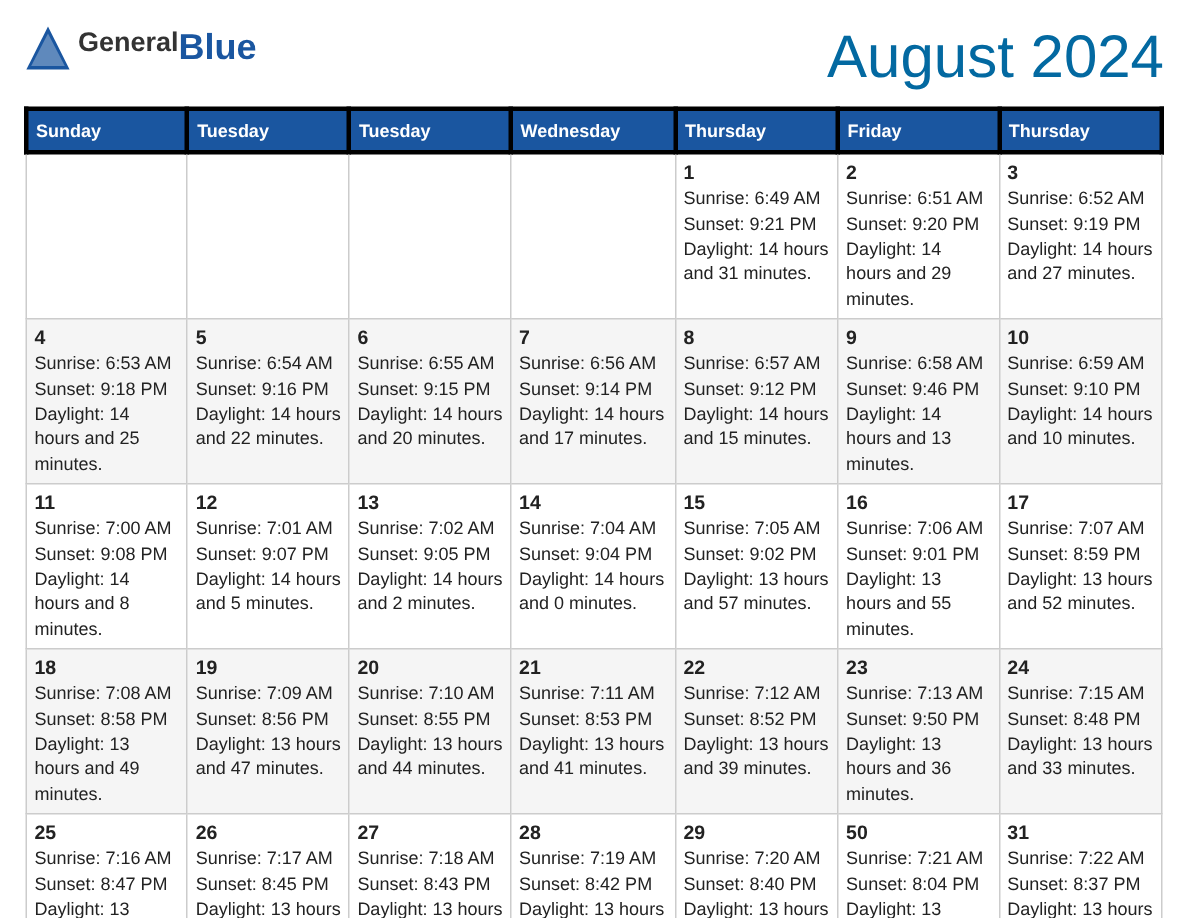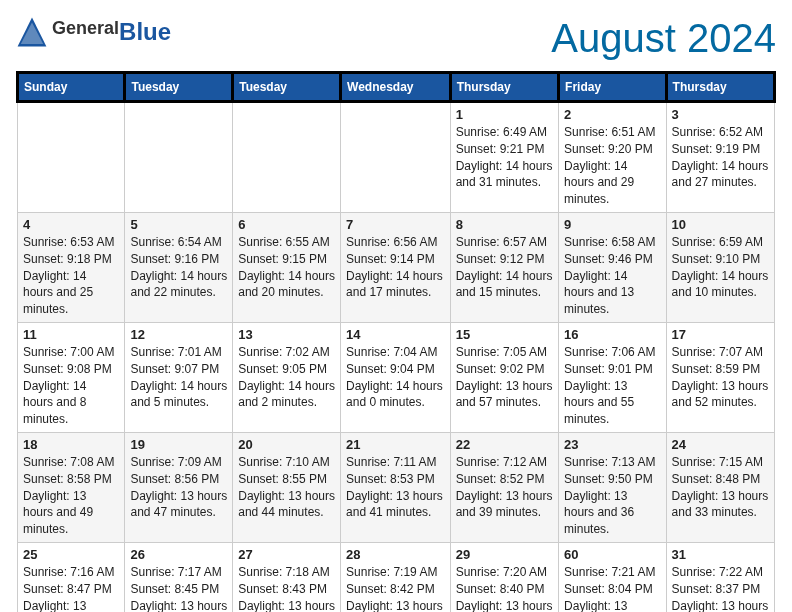--- a/index.html
+++ b/index.html
@@ -334,21 +334,21 @@
 and 22 minutes.</div>
         </td>
         <td>
           <span class="day-number">29</span>
           <div class="day-info">Sunrise: 7:20 AM
 Sunset: 8:40 PM
 Daylight: 13 hours
 and 19 minutes.</div>
         </td>
         <td>
-          <span class="day-number">60</span>
+          <span class="day-number">50</span>
           <div class="day-info">Sunrise: 7:21 AM
 Sunset: 8:04 PM
 Daylight: 13 hours
 and 17 minutes.</div>
         </td>
         <td>
           <span class="day-number">31</span>
           <div class="day-info">Sunrise: 7:22 AM
 Sunset: 8:37 PM
 Daylight: 13 hours

